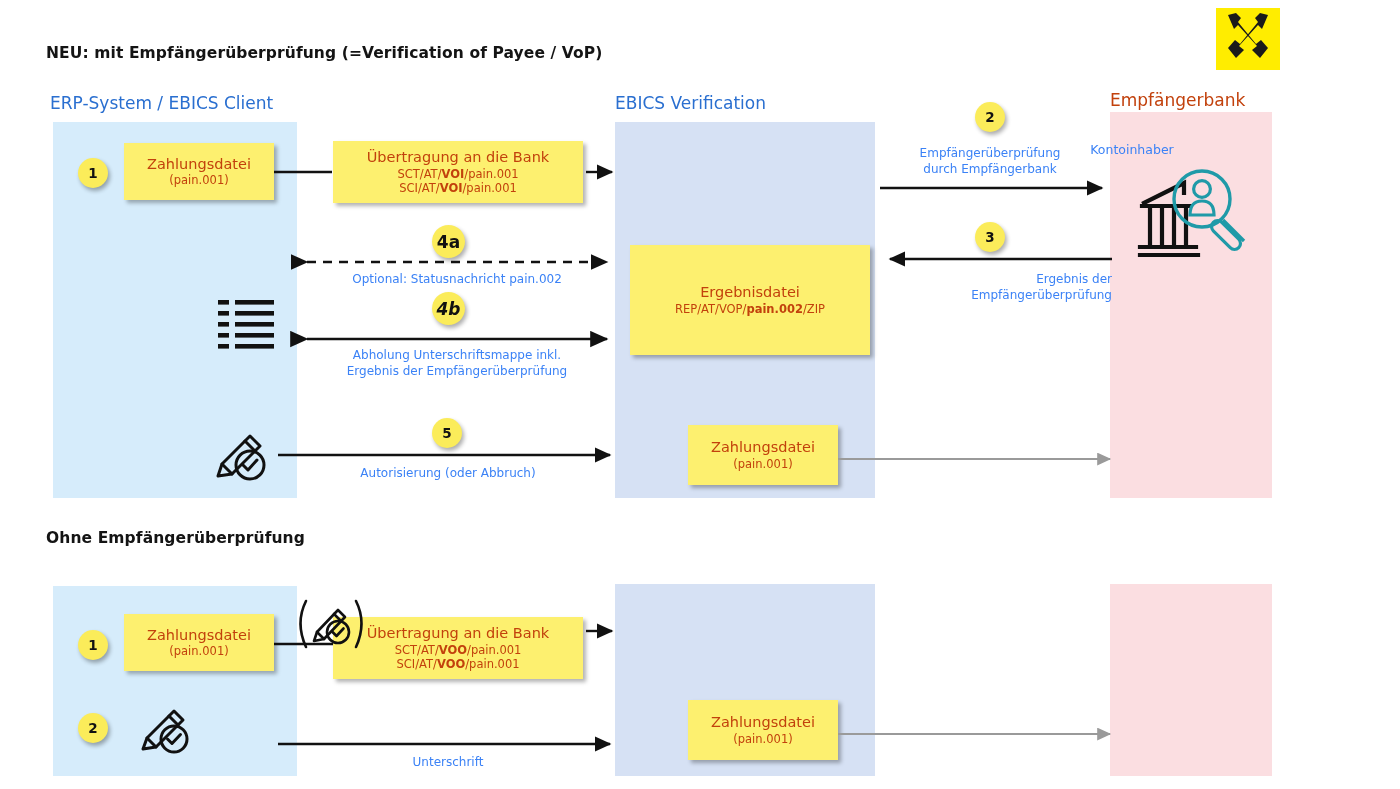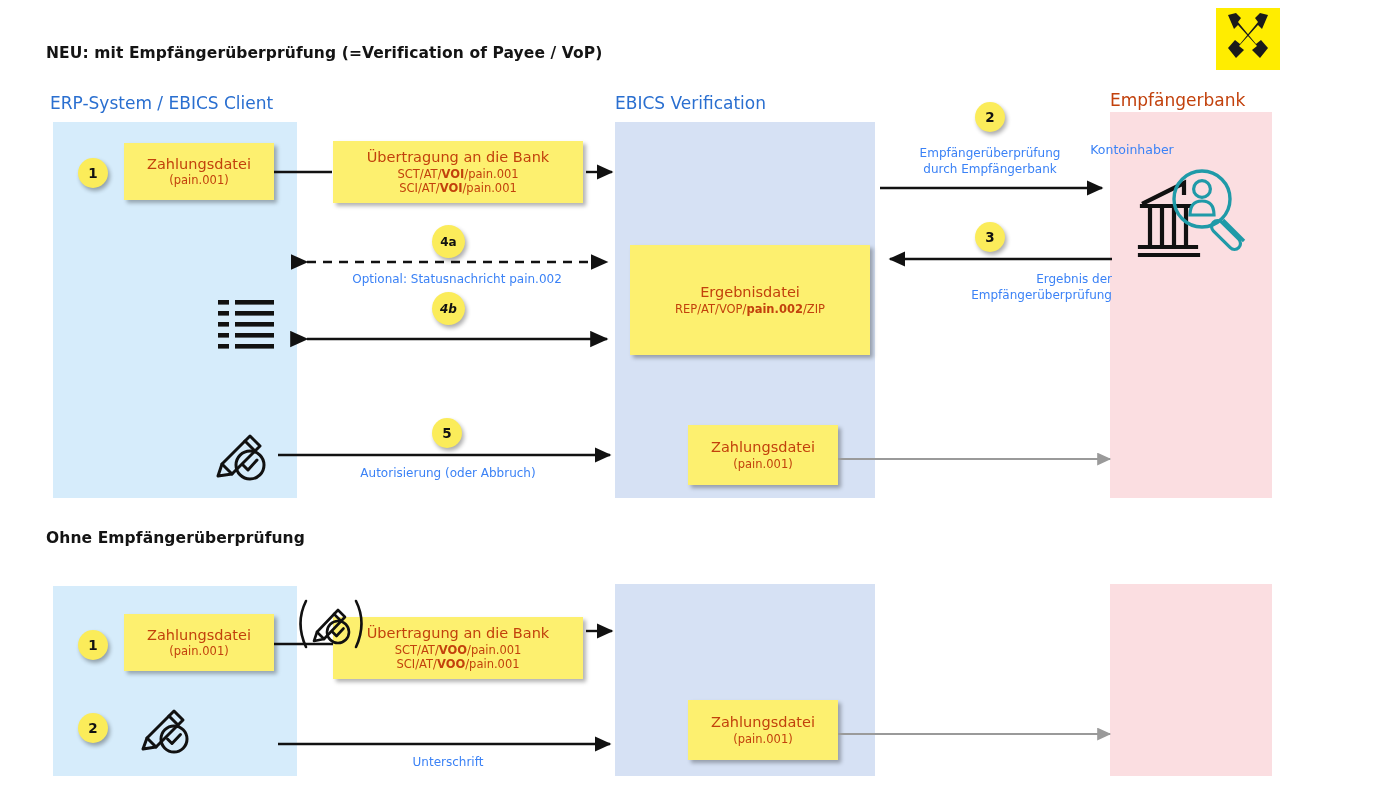--- a/index.html
+++ b/index.html
@@ -46,21 +46,21 @@
 
   
   .step{
     position:absolute;
     width:30px;height:30px;border-radius:50%;
     background:#fbec5a;
     box-shadow:2px 3px 4px rgba(0,0,0,.32);
     display:flex;align-items:center;justify-content:center;
     font-size:13.5px;font-weight:bold;color:#111;
   }
-  .step.wide{width:33px;height:33px;font-size:12px;text-align:right;}
+  .step.wide{width:33px;height:33px;font-size:17px;text-align:right;}
 
   
   .arrow{position:absolute;}
   .cap-label{
     position:absolute;text-align:center;font-size:12px;color:#3b82f6;line-height:1.3;
     white-space:pre-line;
   }
 
   
   .logo{position:absolute;background:#ffed00;}
@@ -203,20 +203,22 @@
     <defs>
       <marker id="ahL4b" markerWidth="9" markerHeight="9" refX="7" refY="3.4" orient="auto">
           <path d="M0,0 L7.6,3.4 L0,6.8 z" fill="#111"></path>
         </marker>
       <marker id="ahR4b" markerWidth="9" markerHeight="9" refX="7" refY="3.4" orient="auto">
           <path d="M0,0 L7.6,3.4 L0,6.8 z" fill="#111"></path>
         </marker>
     </defs>
     <line x1="10" y1="7" x2="310" y2="7" stroke="#111" stroke-width="2.4" marker-start="url(#ahL4b)" marker-end="url(#ahR4b)"></line>
   </svg>
+  <div class="abs cap-label" style="left:297px;top:348px;width:320px;">Abholung Unterschriftsmappe inkl.
+Ergebnis der Empfängerüberprüfung</div>
 
   <div class="note" style="left:630px;top:245px;width:240px;height:110px;">
     <div class="t1">Ergebnisdatei</div>
     <div class="t2"><span>REP/AT/VOP/</span><b>pain.002</b><span>/ZIP</span></div>
   </div>
 
   <div class="abs" style="left:212px;top:424px;width:62px;height:60px;">
     <svg width="62" height="60" viewBox="0 0 62 60">
       <g stroke="#111" stroke-width="3" fill="none" stroke-linejoin="round" stroke-linecap="round">
         <path d="M6 52 L10 40 L38 12 L48 22 L20 50 Z"></path>

